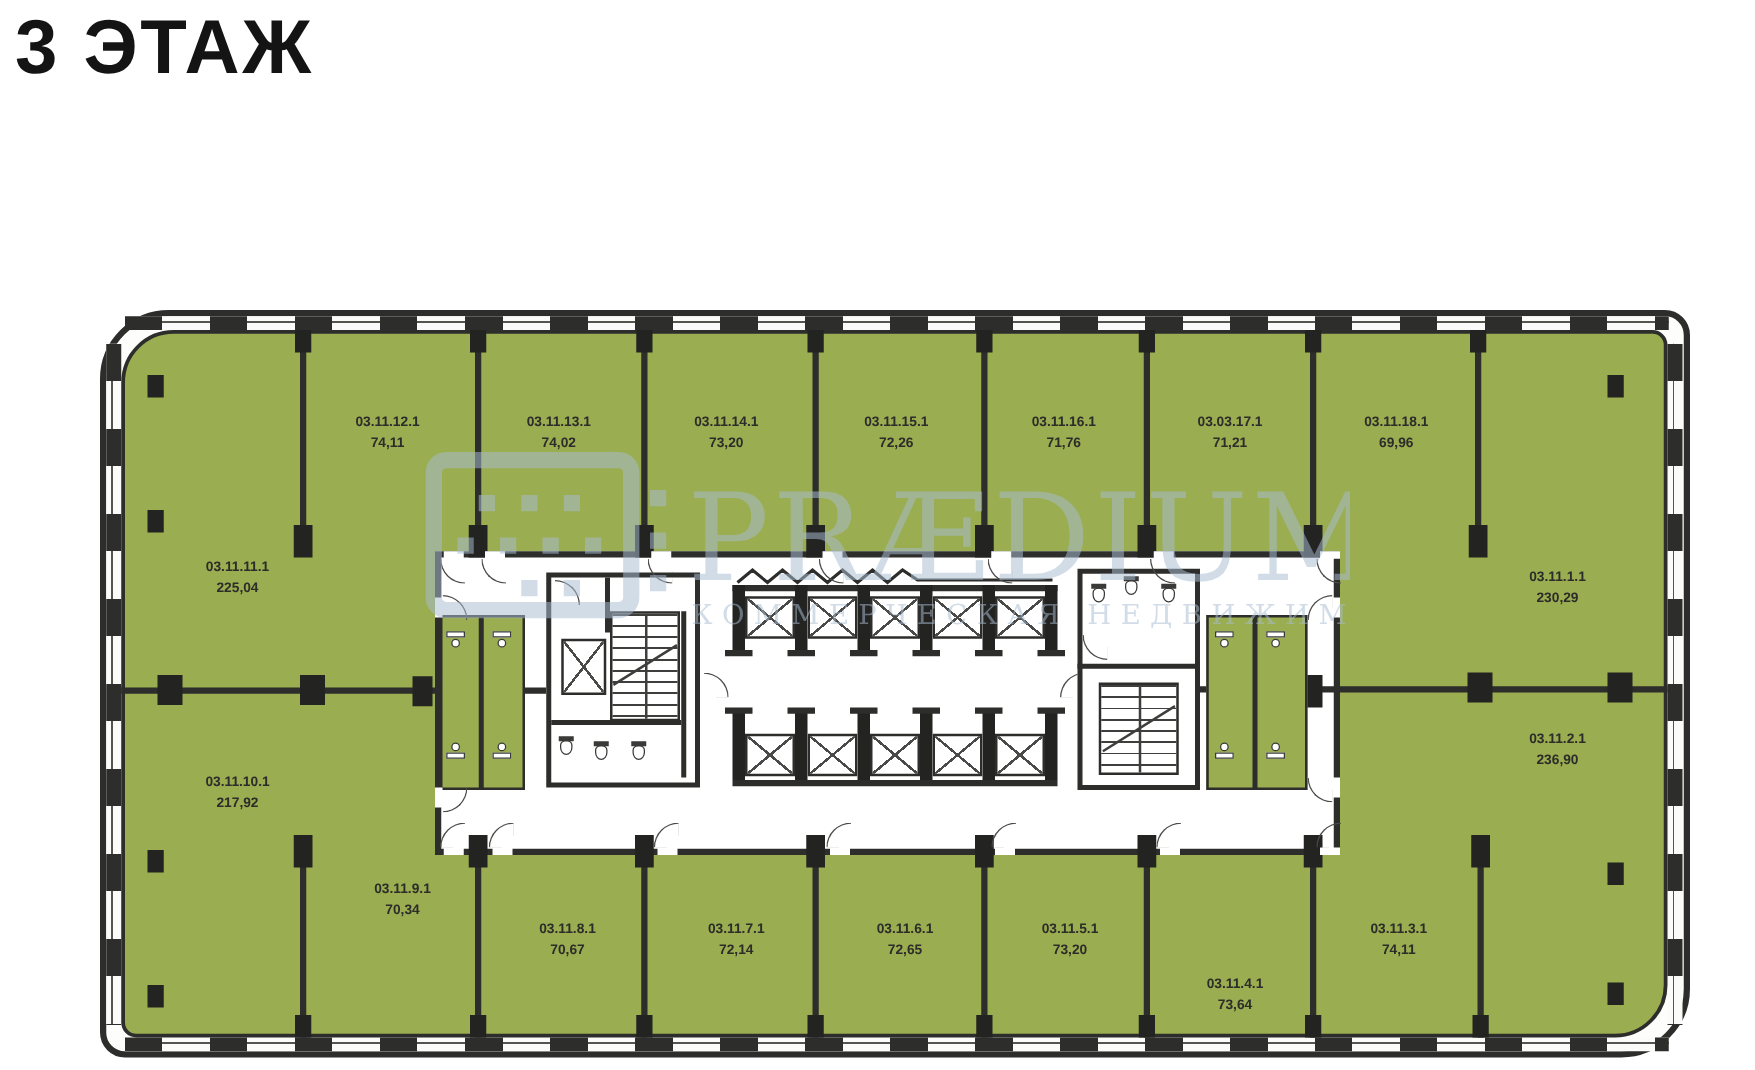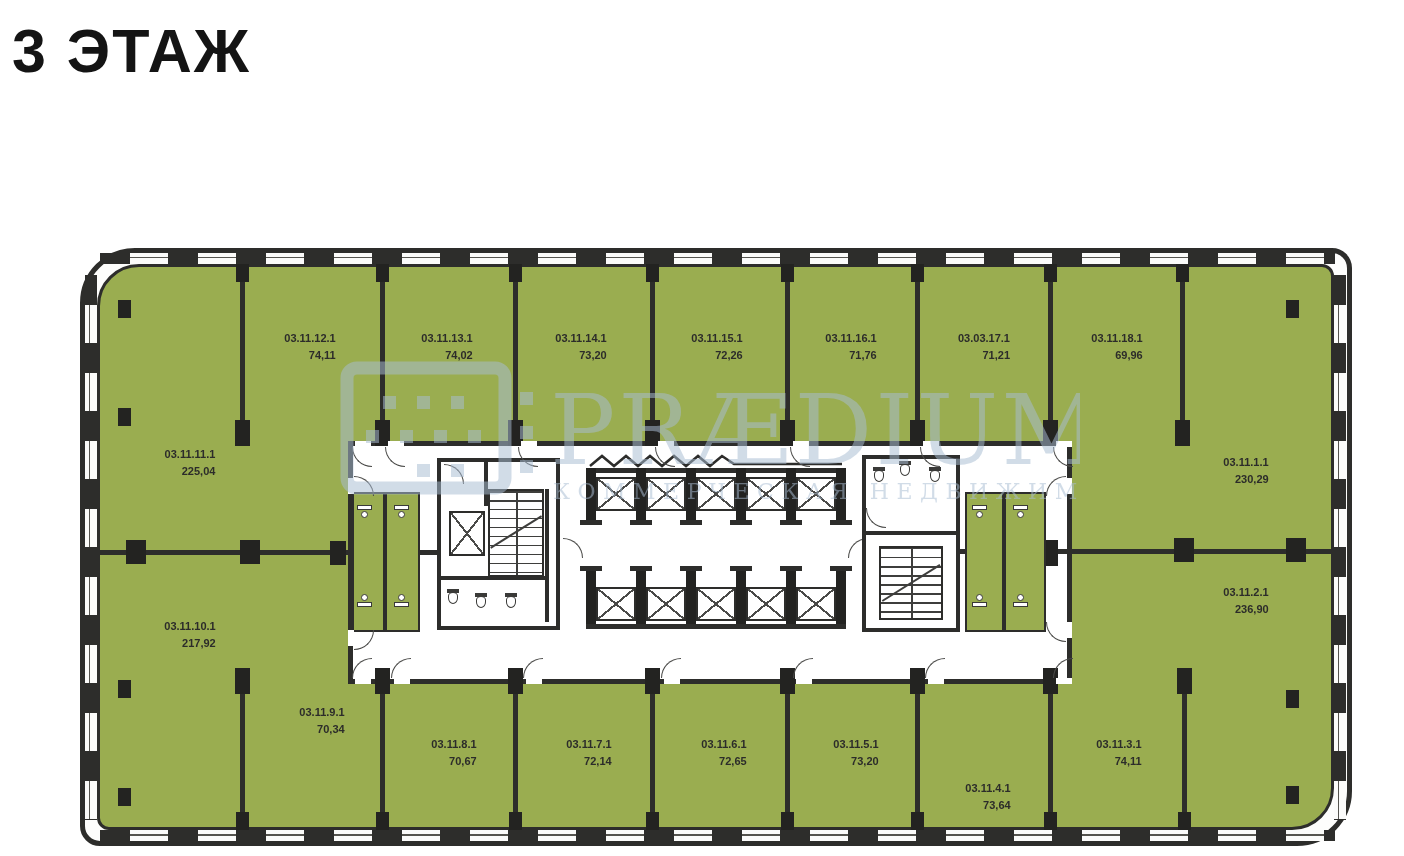--- a/index.html
+++ b/index.html
@@ -1,17 +1,17 @@
 <!DOCTYPE html>
 <html><head>
 <meta charset="utf-8">
 <style>
   html,body{margin:0;padding:0;background:#fff}
   #plan{position:relative;width:1404px;height:856px;overflow:hidden;background:#fff;font-family:"Liberation Sans",sans-serif}
-  #title{position:absolute;left:12px;top:16px;margin:0;font-size:61px;font-weight:700;letter-spacing:2px;color:#141414}
+  #title{position:absolute;left:12px;top:2px;margin:0;font-size:61px;font-weight:700;letter-spacing:2px;color:#141414}
   #outline{position:absolute;left:80px;top:248px;width:1272px;height:598px;border:5px solid #2d2d2b;border-radius:55px 20px 55px 20px;box-sizing:border-box;background:#fdfdfc}
   .band{position:absolute;background-color:#fbfbfa}
   .band.h{height:11px;background-image:repeating-linear-gradient(90deg,#2d2d2b 0 30px,transparent 30px 68px),linear-gradient(to bottom,transparent 4px,#55544f 4px,#55544f 5.5px,transparent 5.5px)}
   .band.v{width:12px;background-image:repeating-linear-gradient(180deg,#2d2d2b 0 30px,transparent 30px 68px),linear-gradient(to right,transparent 4px,#55544f 4px,#55544f 5.5px,transparent 5.5px)}
   #green{position:absolute;left:97px;top:264px;width:1237px;height:566px;background:#9aad50;border:3px solid #2d2d2b;border-radius:42px 12px 42px 12px;box-sizing:border-box}
   #ring{position:absolute;left:348px;top:441px;width:724px;height:243px;background:#fff;border:5px solid #2d2d2b;box-sizing:border-box}
   .wv{position:absolute;width:5px;background:#2d2d2b}
   .wh{position:absolute;height:5px;background:#2d2d2b}
   .wv4{position:absolute;width:4px;background:#2d2d2b}
   .wh4{position:absolute;height:4px;background:#2d2d2b}
@@ -26,21 +26,21 @@
   .qbl{border-left:1.6px solid #4b4b49;border-bottom:1.6px solid #4b4b49;border-radius:0 0 0 100%}
   .qtl{border-left:1.6px solid #4b4b49;border-top:1.6px solid #4b4b49;border-radius:100% 0 0 0}
   .qtr{border-right:1.6px solid #4b4b49;border-top:1.6px solid #4b4b49;border-radius:0 100% 0 0}
   .qbr{border-right:1.6px solid #4b4b49;border-bottom:1.6px solid #4b4b49;border-radius:0 0 100% 0}
   .gap{position:absolute;background:#fff}
   .wc{position:absolute;width:10px;height:12px;border:1.4px solid #3a3a38;border-radius:5px 5px 5px 5px/4px 4px 6px 6px;background:#fff;box-sizing:border-box}
   .wc::before{content:"";position:absolute;left:-2px;right:-2px;top:-4px;height:3.5px;background:#3a3a38}
   .desk{position:absolute;width:15px;height:5px;border:1.3px solid #3a3a38;background:#fff;box-sizing:border-box}
   .desk::after{content:"";position:absolute;width:5px;height:5px;border:1.3px solid #3a3a38;border-radius:50%;left:3px;top:5px;background:#fff}
   .desk.up::after{top:-9px}
-  .unit-label{position:absolute;transform:translate(-50%,-50%);text-align:right;font-weight:700;font-size:11px;line-height:1.5;color:#2c2c2a;white-space:nowrap}
+  .unit-label{position:absolute;transform:translate(-50%,-50%);text-align:center;font-weight:700;font-size:11px;line-height:1.5;color:#2c2c2a;white-space:nowrap}
   .unit-label span{display:block}
   #wm{position:absolute;left:335px;top:352px;opacity:.52;pointer-events:none}
 </style>
 </head>
 <body>
 
 <div id="plan">
   <h1 id="title">3 ЭТАЖ</h1>
 
   <div id="outline"></div>

